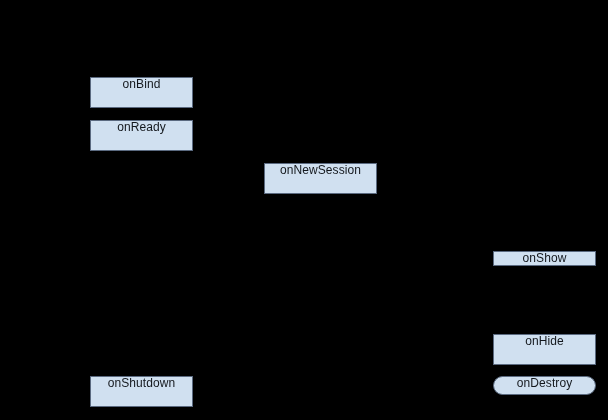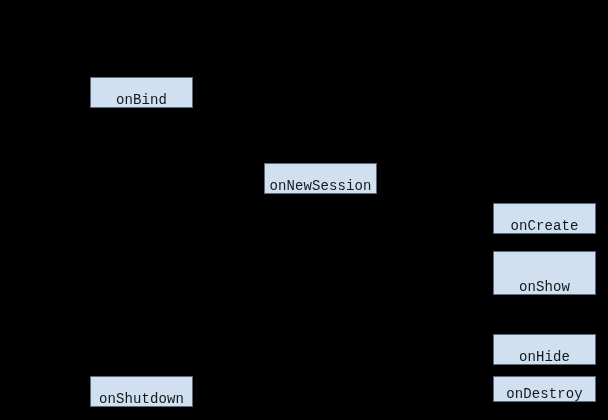--- a/index.html
+++ b/index.html
@@ -15,48 +15,48 @@
     background: #000000;
     overflow: hidden;
     font-family: "Liberation Sans", sans-serif;
   }
   .node {
     position: absolute;
     box-sizing: border-box;
     background: #d0e0f0;
     border: 1px solid #5b6a80;
     display: flex;
-    align-items: flex-end;
+    align-items: flex-start;
     justify-content: center;
     color: #14181d;
-    font-size: 14px;
-    font-family: Liberation Mono, monospace;
+    font-size: 12px;
+    font-family: Liberation Sans, sans-serif;
     line-height: 1;
     letter-spacing: 0.1px;
     white-space: nowrap;
   }
 </style>
 </head>
 <body>
 
 <div id="canvas" style="width: 608px; height: 420px; background: rgb(0, 0, 0);">
     <div class="node" style="left: 90px; top: 77px; width: 103px; height: 31px; background: rgb(208, 224, 240); border-color: rgb(91, 106, 128); color: rgb(20, 24, 29);">
       <span>onBind</span>
     </div>
+    <div class="node" style="left: 90px; top: 120px; width: 103px; height: 31px; background: rgb(208, 224, 240); border-color: rgb(91, 106, 128); color: rgb(20, 24, 29);">
+      <span>onReady</span>
+    </div>
     <div class="node" style="left: 264px; top: 163px; width: 113px; height: 31px; background: rgb(208, 224, 240); border-color: rgb(91, 106, 128); color: rgb(20, 24, 29);">
       <span>onNewSession</span>
     </div>
-    <div class="node" style="left: 493px; top: 203px; width: 103px; height: 31px; background: rgb(208, 224, 240); border-color: rgb(91, 106, 128); color: rgb(20, 24, 29);">
-      <span>onCreate</span>
-    </div>
-    <div class="node" style="left: 493px; top: 251px; width: 103px; height: 44px; background: rgb(208, 224, 240); border-color: rgb(91, 106, 128); color: rgb(20, 24, 29);">
+    <div class="node" style="left: 493px; top: 251px; width: 103px; height: 15px; background: rgb(208, 224, 240); border-color: rgb(91, 106, 128); color: rgb(20, 24, 29);">
       <span>onShow</span>
     </div>
     <div class="node" style="left: 493px; top: 299px; width: 103px; height: 31px; background: rgb(208, 224, 240); border-color: rgb(91, 106, 128); color: rgb(20, 24, 29); margin-top: 35px;">
       <span>onHide</span>
     </div>
     <div class="node" style="left: 90px; top: 376px; width: 103px; height: 31px; background: rgb(208, 224, 240); border-color: rgb(91, 106, 128); color: rgb(20, 24, 29);">
       <span>onShutdown</span>
     </div>
-    <div class="node" style="left: 493px; top: 376px; width: 103px; height: 26px; background: rgb(208, 224, 240); border-color: rgb(91, 106, 128); color: rgb(20, 24, 29);">
+    <div class="node" style="left: 493px; top: 376px; width: 103px; height: 19px; background: rgb(208, 224, 240); border-color: rgb(91, 106, 128); color: rgb(20, 24, 29); border-radius: 10px;">
       <span>onDestroy</span>
     </div>
   </div>
 
 </body></html>

